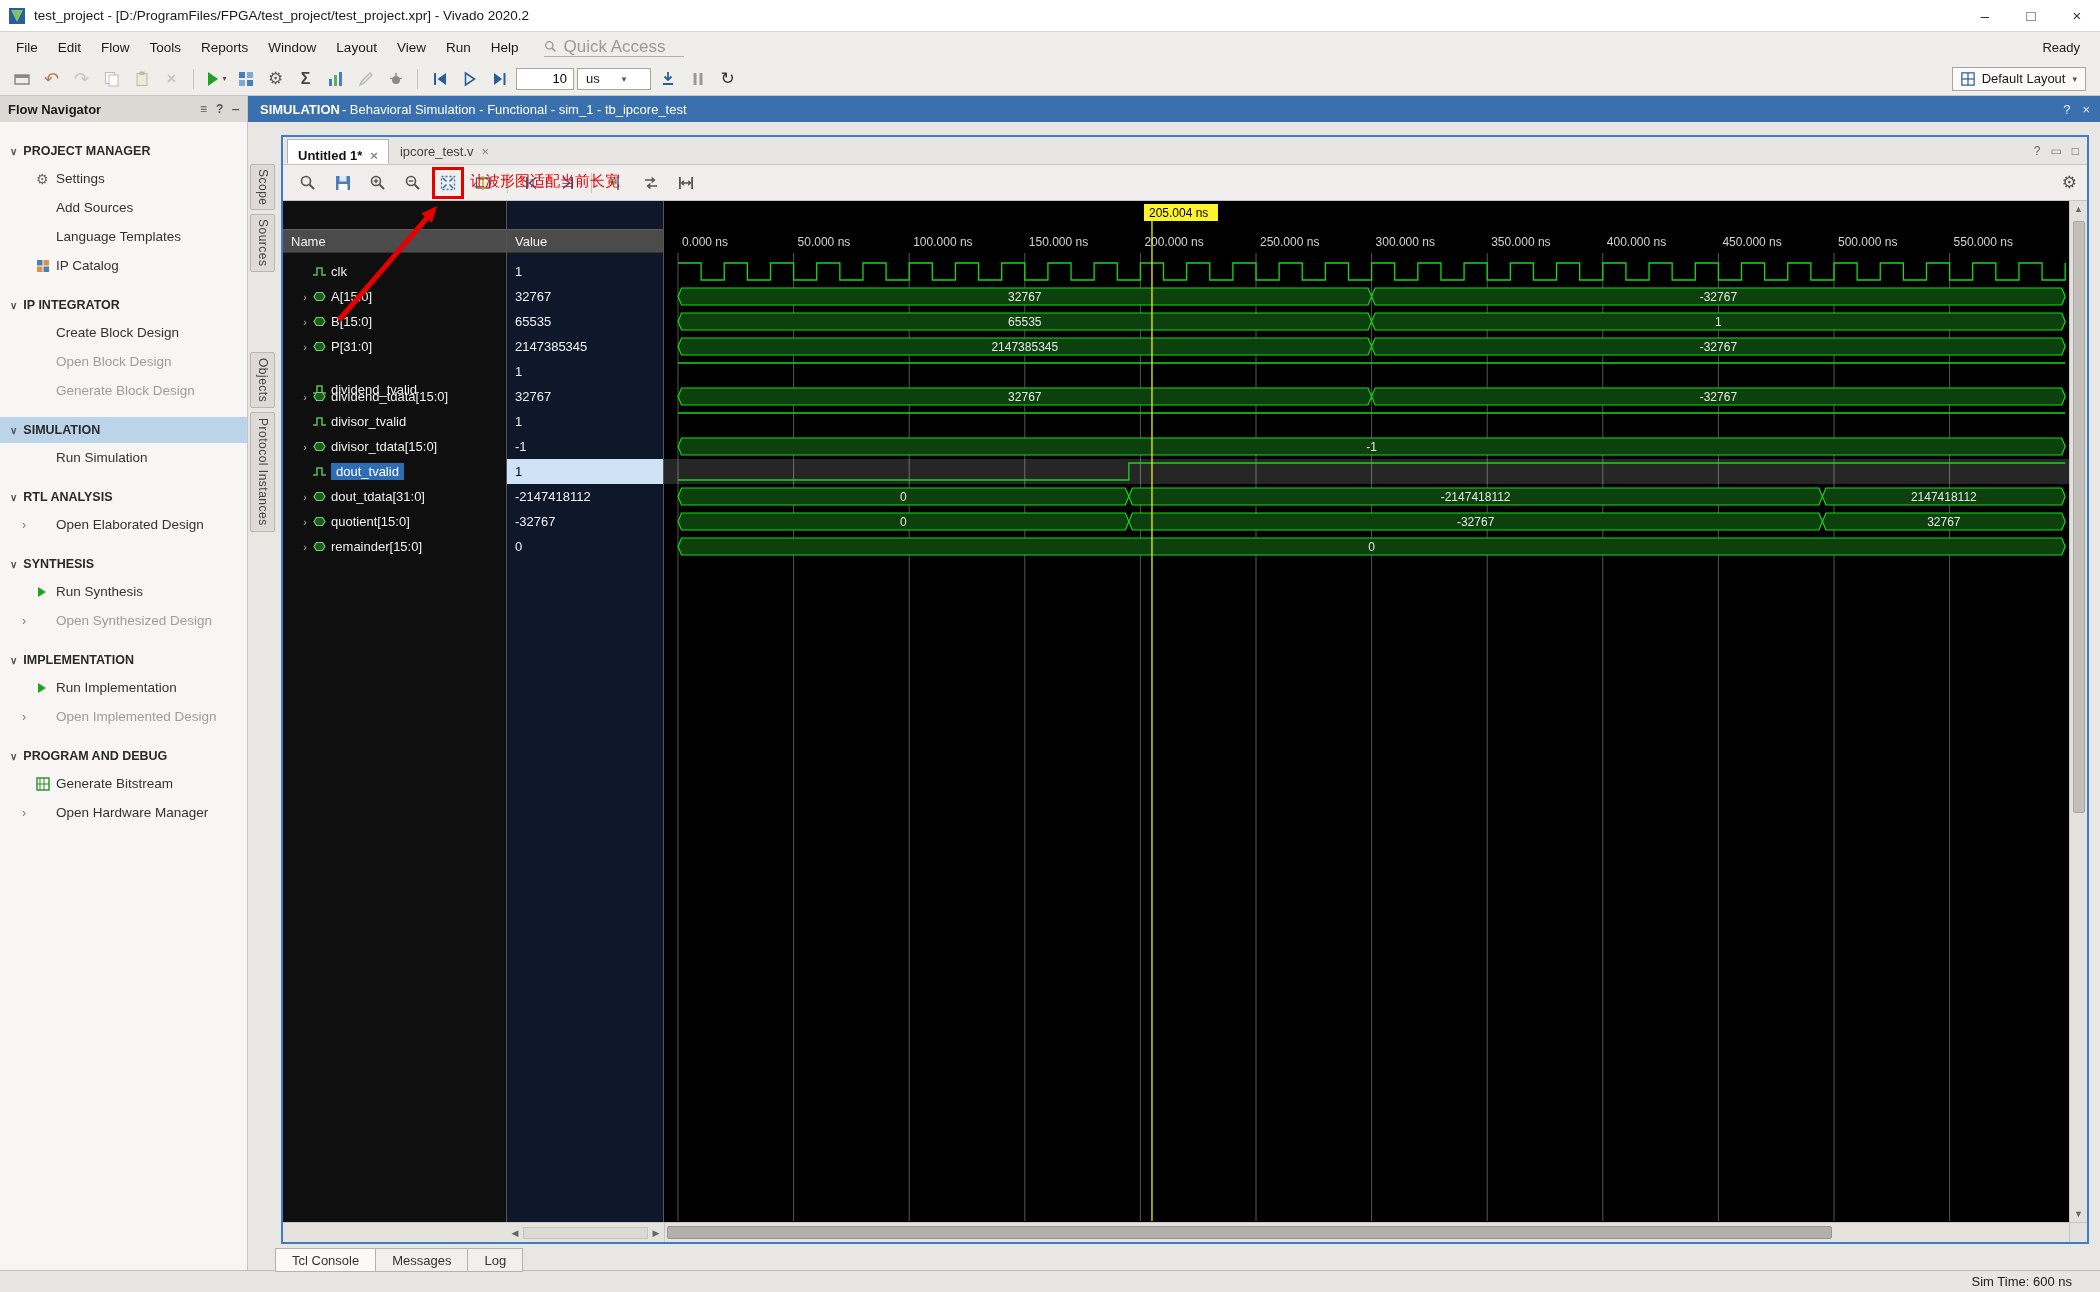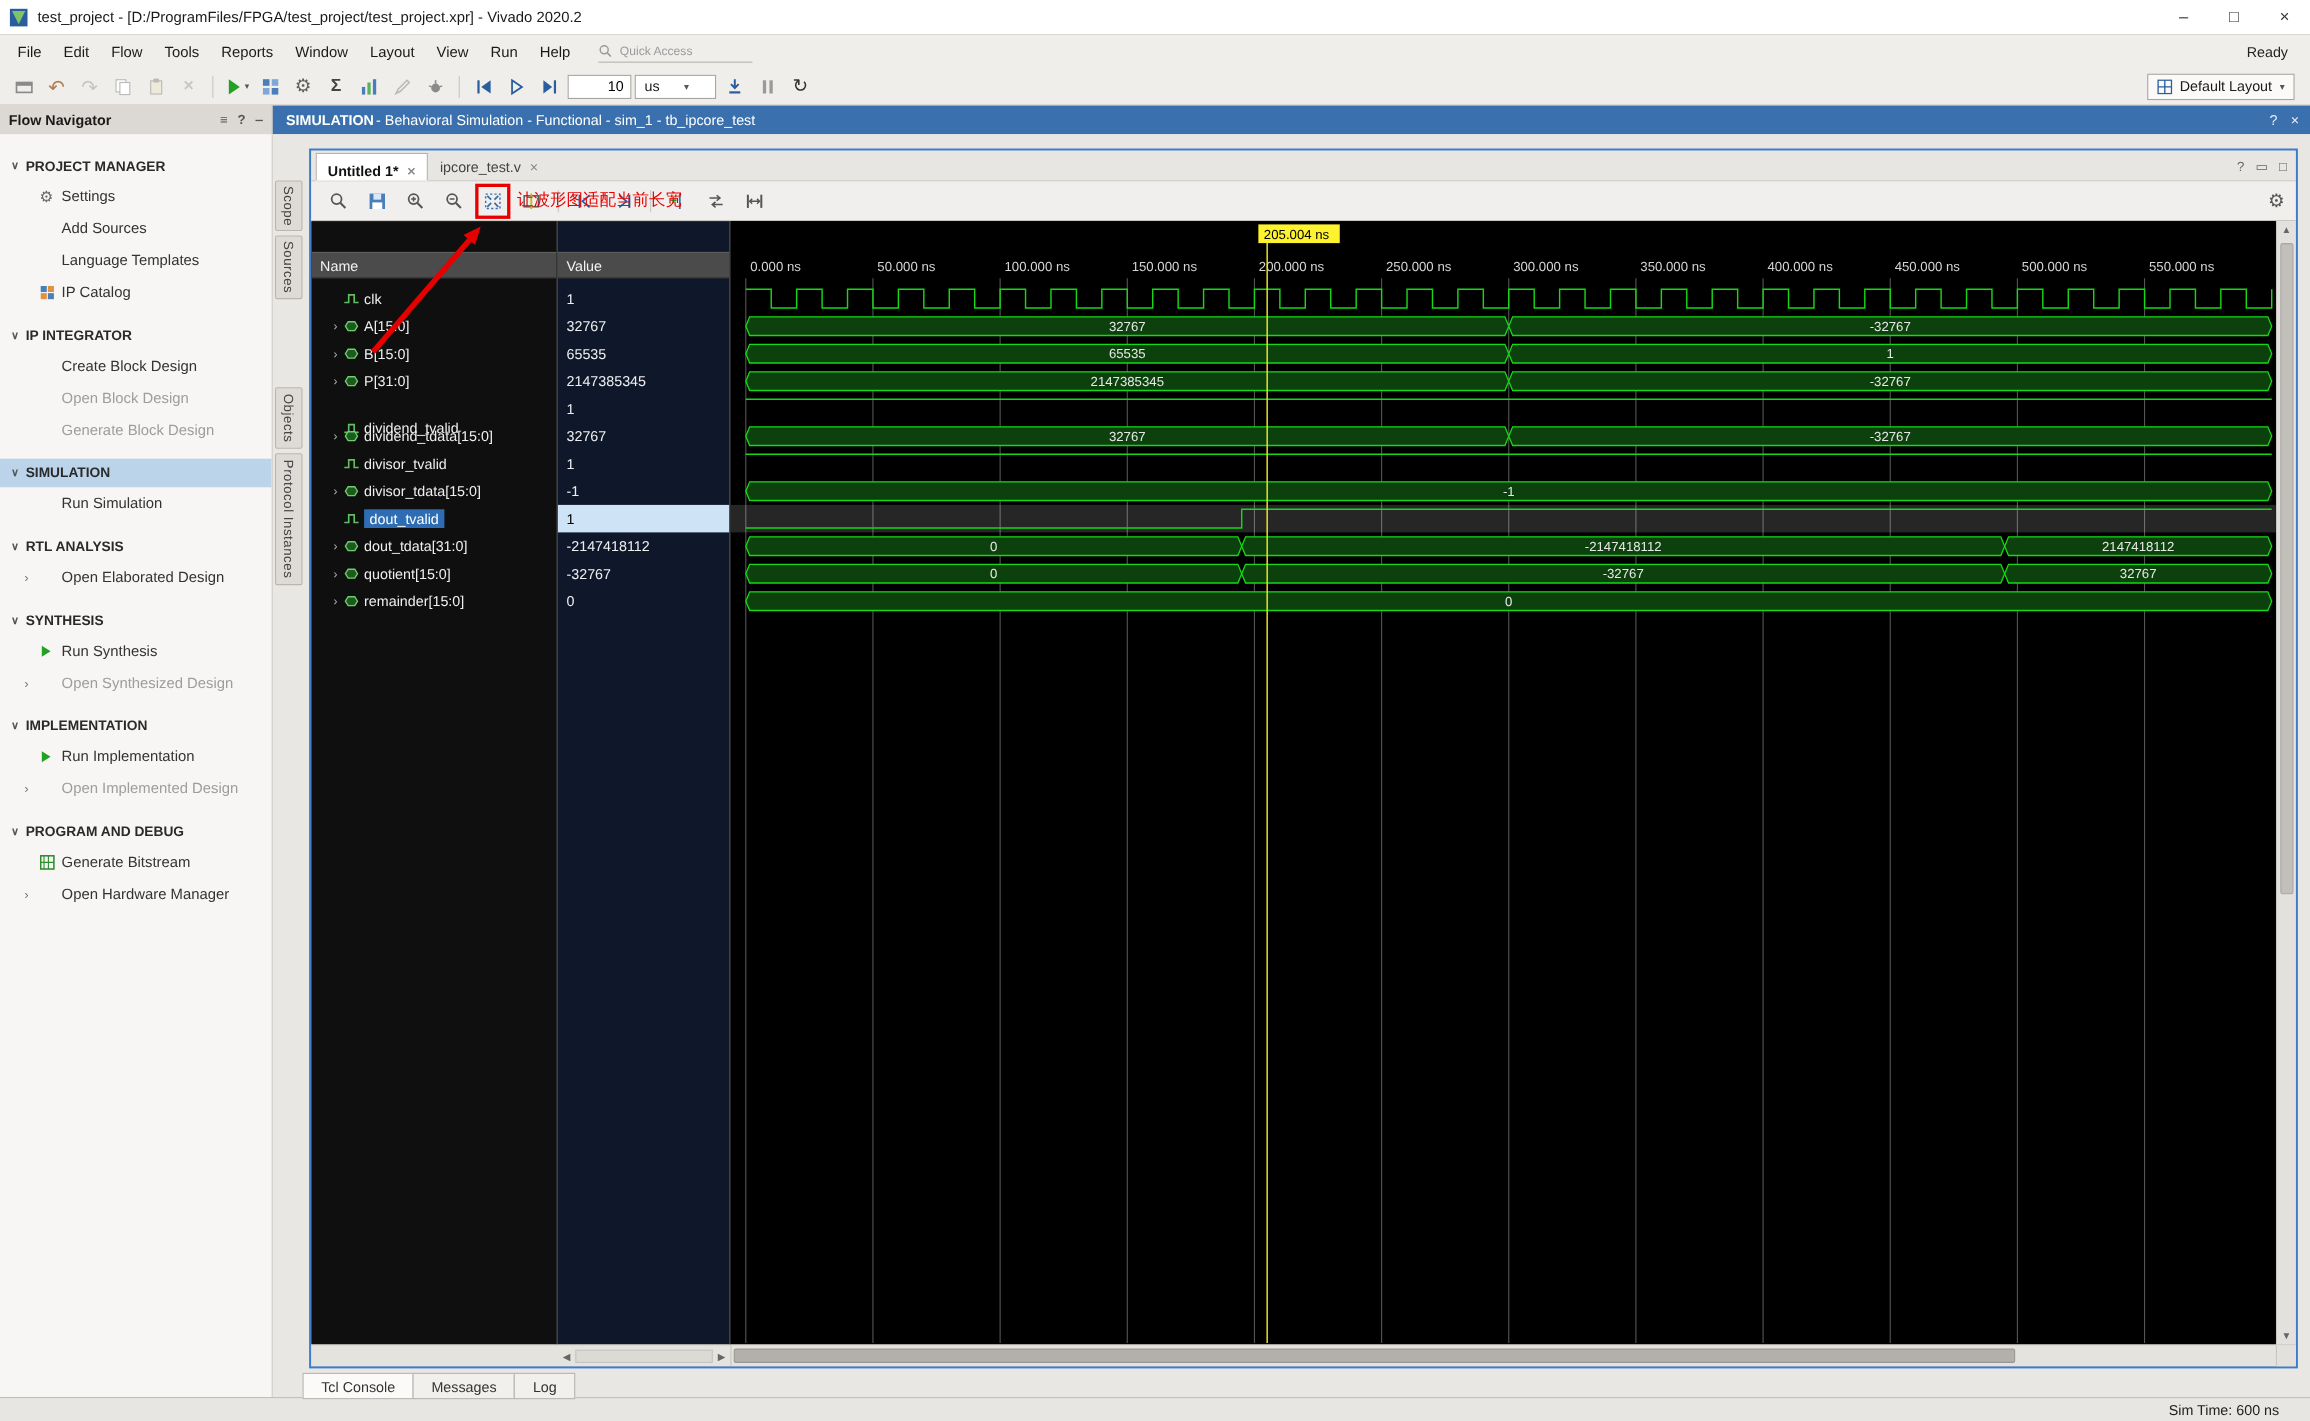--- a/index.html
+++ b/index.html
@@ -13,21 +13,21 @@
   .applogo { width:18px; height:18px; margin-right:8px; }
   .wintitle { font-size:13.5px; }
   .wincontrols { margin-left:auto; display:flex; }
   .winbtn { width:46px; height:31px; display:flex; align-items:center; justify-content:center;
     font-size:15px; color:#333; }
 
   
   .menubar { height:30px; background:#f0eeeb; display:flex; align-items:center; padding-left:6px; flex:0 0 auto; }
   .mitem { padding:4px 10px; font-size:13.5px; }
   .quick { margin-left:16px; display:flex; align-items:center; gap:6px;
-    border-bottom:1px solid #b5b2ae; color:#9a9a9a; width:140px; height:20px; font-size:11px; }
+    border-bottom:1px solid #b5b2ae; color:#9a9a9a; width:140px; height:20px; font-size:17px; }
   .ready { margin-left:auto; margin-right:20px; font-size:13px; color:#222; }
 
   
   .toolbar { height:34px; background:#f0eeeb; border-bottom:1px solid #c9c6c1;
     display:flex; align-items:center; gap:3px; padding-left:8px; flex:0 0 auto; }
   .tbicon { width:27px; height:26px; display:flex; align-items:center; justify-content:center; }
   .tbicon svg { display:block; }
   .tbsep { width:1px; height:20px; background:#c9c6c1; margin:0 5px; }
   .timeinput { width:58px; height:22px; border:1px solid #a8a5a0; background:#fff;
     font-size:13px; text-align:right; padding-right:6px; font-family:"Liberation Sans",sans-serif; }

